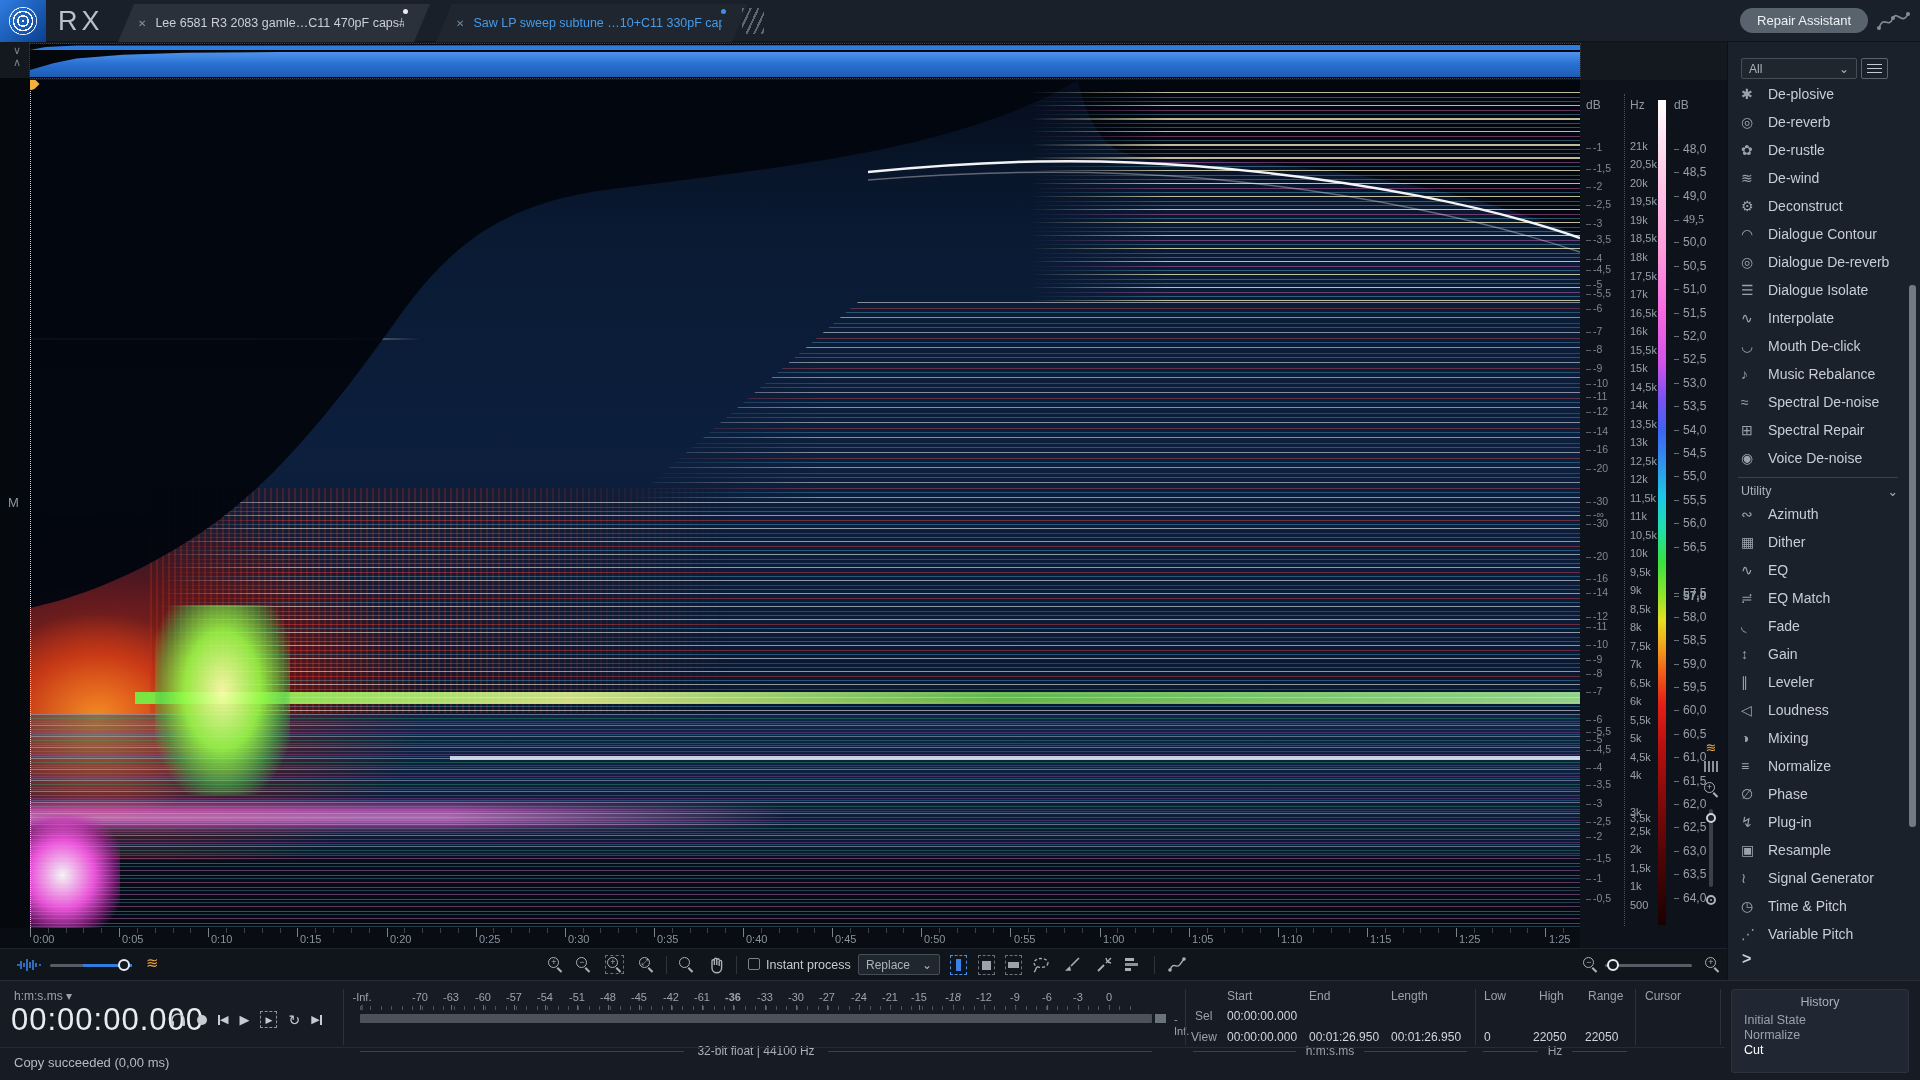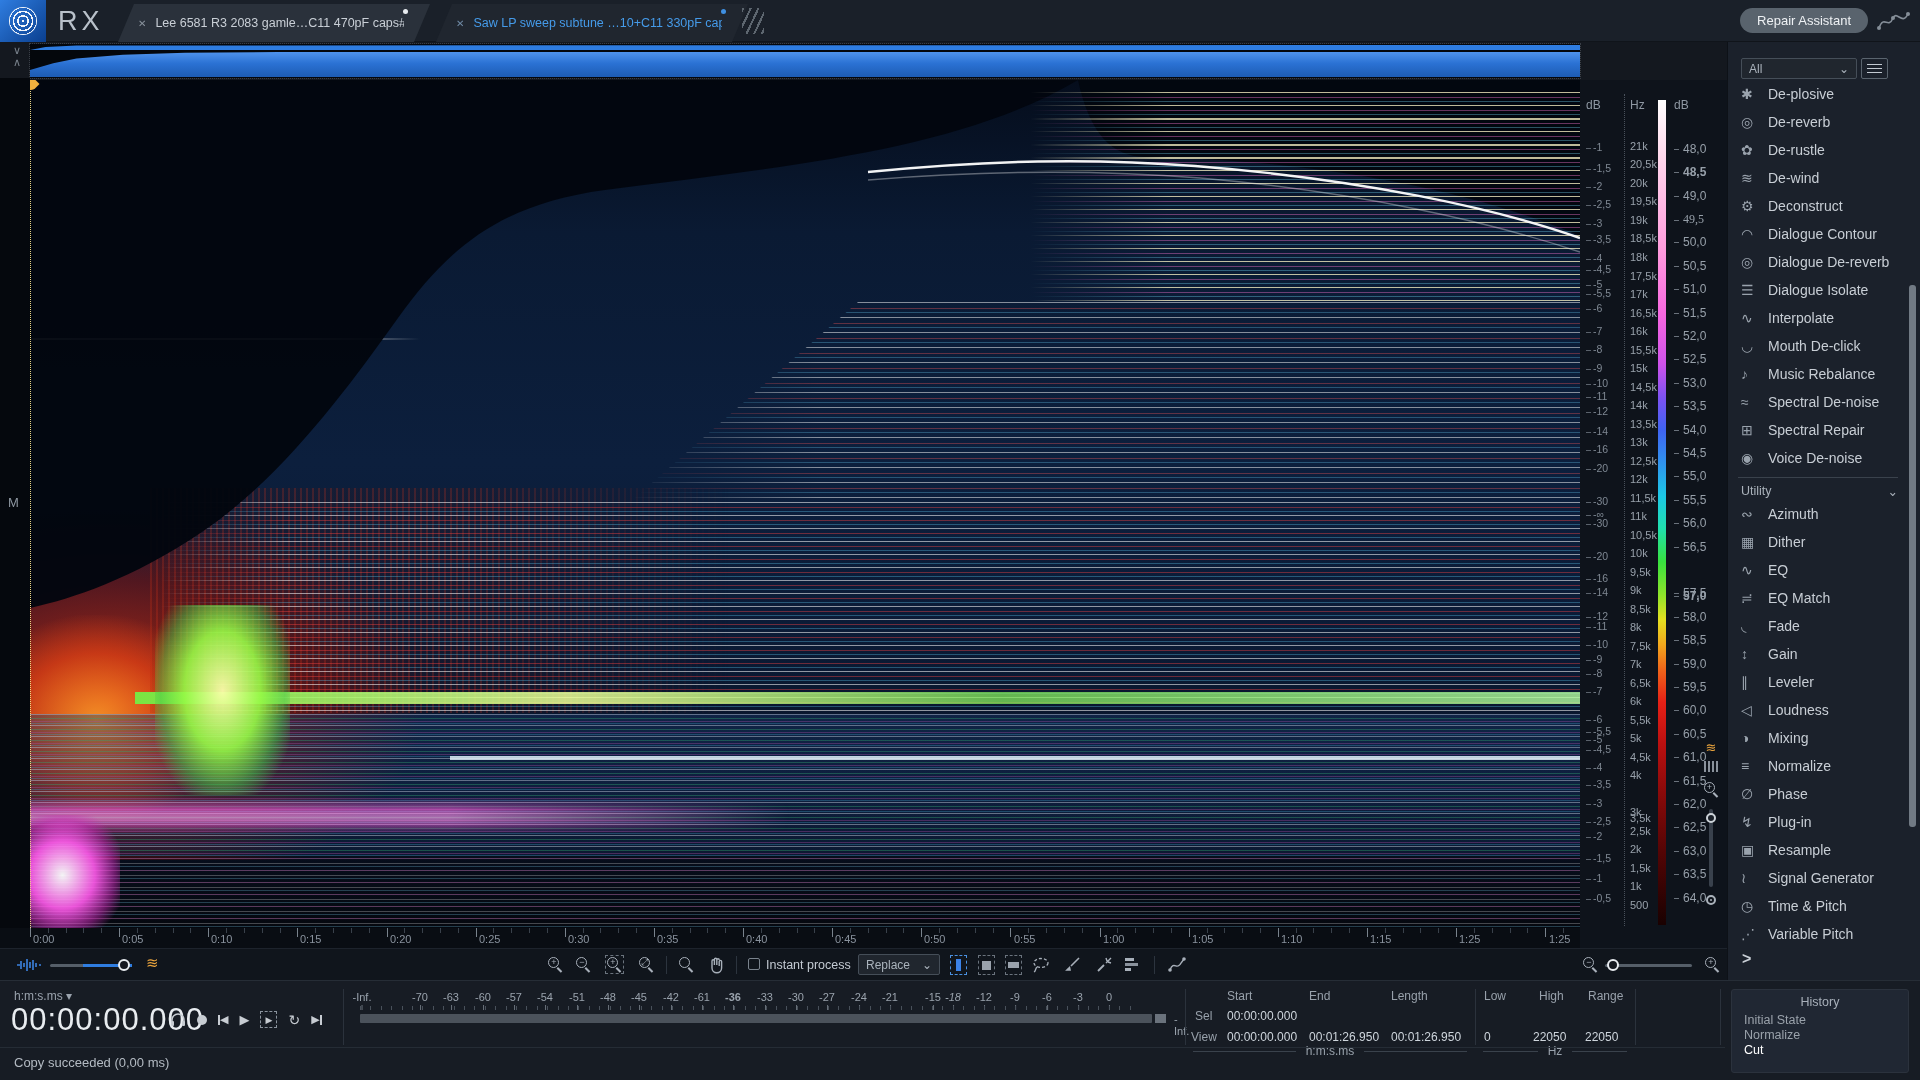--- a/index.html
+++ b/index.html
@@ -317,21 +317,21 @@
         <div class="freq-label" style="top: 726px;">3k</div>
         <div class="freq-label" style="top: 745px;">2,5k</div>
         <div class="freq-label" style="top: 763px;">2k</div>
         <div class="freq-label" style="top: 782px;">1,5k</div>
         <div class="freq-label" style="top: 800px;">1k</div>
         <div class="freq-label" style="top: 819px;">500</div>
       </div>
     <div class="colorbar"></div>
     <div>
         <div class="cb-label" style="top: 62px;">48,0</div>
-        <div class="cb-label" style="top: 85px; font-weight: bold;">48,5</div>
+        <div class="cb-label" style="top: 85px;">48,5</div>
         <div class="cb-label" style="top: 109px;">49,0</div>
         <div class="cb-label" style="top: 132px; font-family: Liberation Serif, serif;">49,5</div>
         <div class="cb-label" style="top: 155px;">50,0</div>
         <div class="cb-label" style="top: 179px;">50,5</div>
         <div class="cb-label" style="top: 202px;">51,0</div>
         <div class="cb-label" style="top: 226px;">51,5</div>
         <div class="cb-label" style="top: 249px;">52,0</div>
         <div class="cb-label" style="top: 272px;">52,5</div>
         <div class="cb-label" style="top: 296px;">53,0</div>
         <div class="cb-label" style="top: 319px;">53,5</div>
@@ -652,31 +652,36 @@
           <div class="mtick" style="left: 296px;">-45</div>
           <div class="mtick" style="left: 328px;">-42</div>
           <div class="mtick" style="left: 359px;">-61</div>
           <div class="mtick" style="left: 390px; font-weight: bold;">-36</div>
           <div class="mtick" style="left: 422px;">-33</div>
           <div class="mtick" style="left: 453px;">-30</div>
           <div class="mtick" style="left: 484px;">-27</div>
           <div class="mtick" style="left: 516px;">-24</div>
           <div class="mtick" style="left: 547px;">-21</div>
           <div class="mtick" style="left: 610px; font-style: italic;">-18</div>
-          <div class="mtick" style="left: 590px;">-15</div>
+          <div class="mtick" style="left: 576px;">-15</div>
           <div class="mtick" style="left: 641px;">-12</div>
           <div class="mtick" style="left: 672px;">-9</div>
           <div class="mtick" style="left: 704px;">-6</div>
           <div class="mtick" style="left: 735px;">-3</div>
           <div class="mtick" style="left: 766px;">0</div>
         </div>
       <div class="mticks-minor"></div>
       <div class="mbar"></div>
       <div class="mcap"></div>
       <div class="minf">-Inf.</div>
+      <div class="fmtrow">
+          <div class="line"></div>
+          <span>32-bit float | 44100 Hz</span>
+          <div class="line"></div>
+        </div>
     </div>
 
     <div class="bp-div" style="left:1185px"></div>
     <div class="selinfo">
       <div class="hdr" style="left:42px;top:8px">Start</div>
       <div class="hdr" style="left:124px;top:8px">End</div>
       <div class="hdr" style="left:206px;top:8px">Length</div>
       <div class="hdr" style="left:10px;top:28px">Sel</div>
       <div class="val" style="left:42px;top:28px">00:00:00.000</div>
       <div class="hdr" style="left:6px;top:49px">View</div>
@@ -699,20 +704,23 @@
       <div class="val" style="left:58px;top:49px">22050</div>
       <div class="val" style="left:110px;top:49px">22050</div>
       <div class="unitrow" style="width:144px">
           <div class="line"></div>
           <span>Hz</span>
           <div class="line"></div>
         </div>
     </div>
 
     <div class="bp-div" style="left:1635px"></div>
+    <div class="cursorinfo">
+      <div class="hdr" style="left:10px;top:8px">Cursor</div>
+    </div>
     <div class="bp-div" style="left:1720px"></div>
     <div class="hsep"></div>
 
     <div class="history">
       <div class="h-title">History</div>
       <div class="h-items">
 
       <div class="h-item" style="color: rgb(154, 162, 171);">Initial State</div>
           <div class="h-item" style="color: rgb(154, 162, 171);">Normalize</div>
           <div class="h-item" style="color: rgb(255, 255, 255);">Cut</div>

